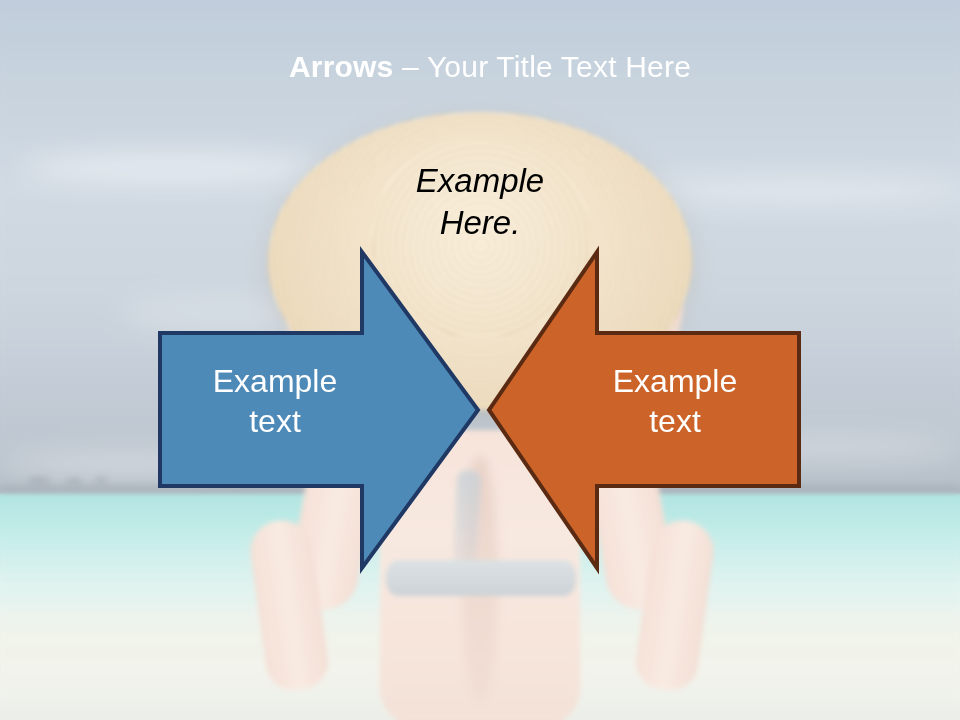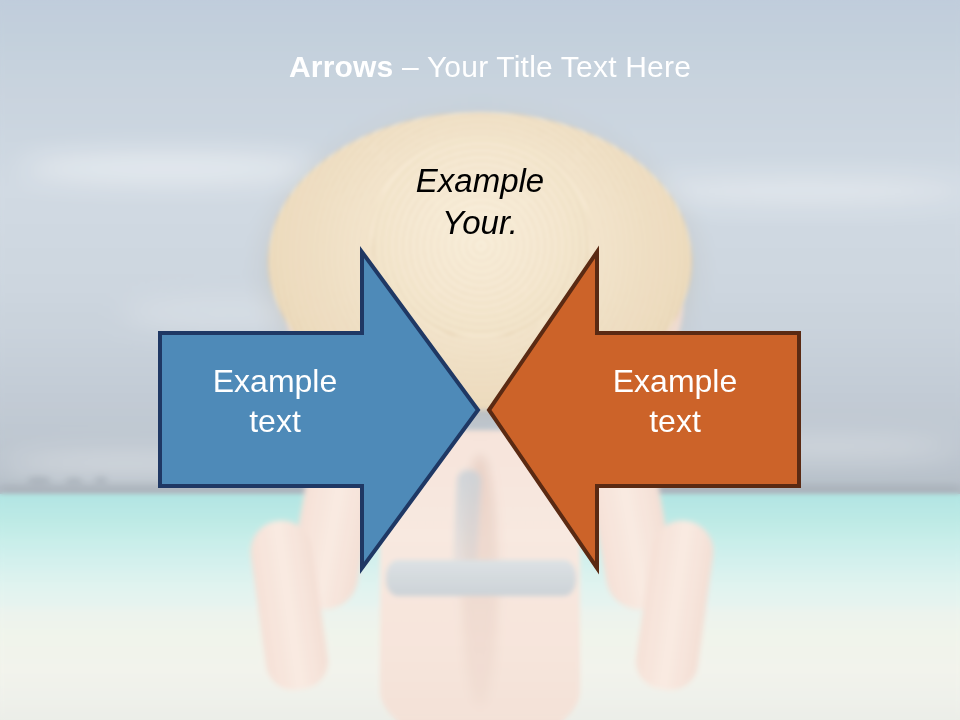--- a/index.html
+++ b/index.html
@@ -315,21 +315,21 @@
   </div>
 
   <div class="header">
     <div class="header-title">
       <span class="bold">Arrows</span><span class="light"> – </span><span class="light">Your Title Text Here</span>
     </div>
   </div>
 
   <div class="center-label">
     <div>Example</div>
-    <div>Your.</div>
+    <div>Here.</div>
   </div>
 
   <div class="arrows-layer">
     <svg class="arrow-svg" width="960" height="720" viewBox="0 0 960 720">
 
       <polygon id="poly-left" points="160,333 362,333 362,252 478,410 362,568 362,486 160,486" fill="#4E8AB8" stroke="#1F3864" stroke-width="4" stroke-linejoin="miter"></polygon>
 
       <polygon id="poly-right" points="799,333 597,333 597,252 489,410 597,568 597,486 799,486" fill="#CC6329" stroke="#5A2A13" stroke-width="4" stroke-linejoin="miter"></polygon>
     </svg>
 

